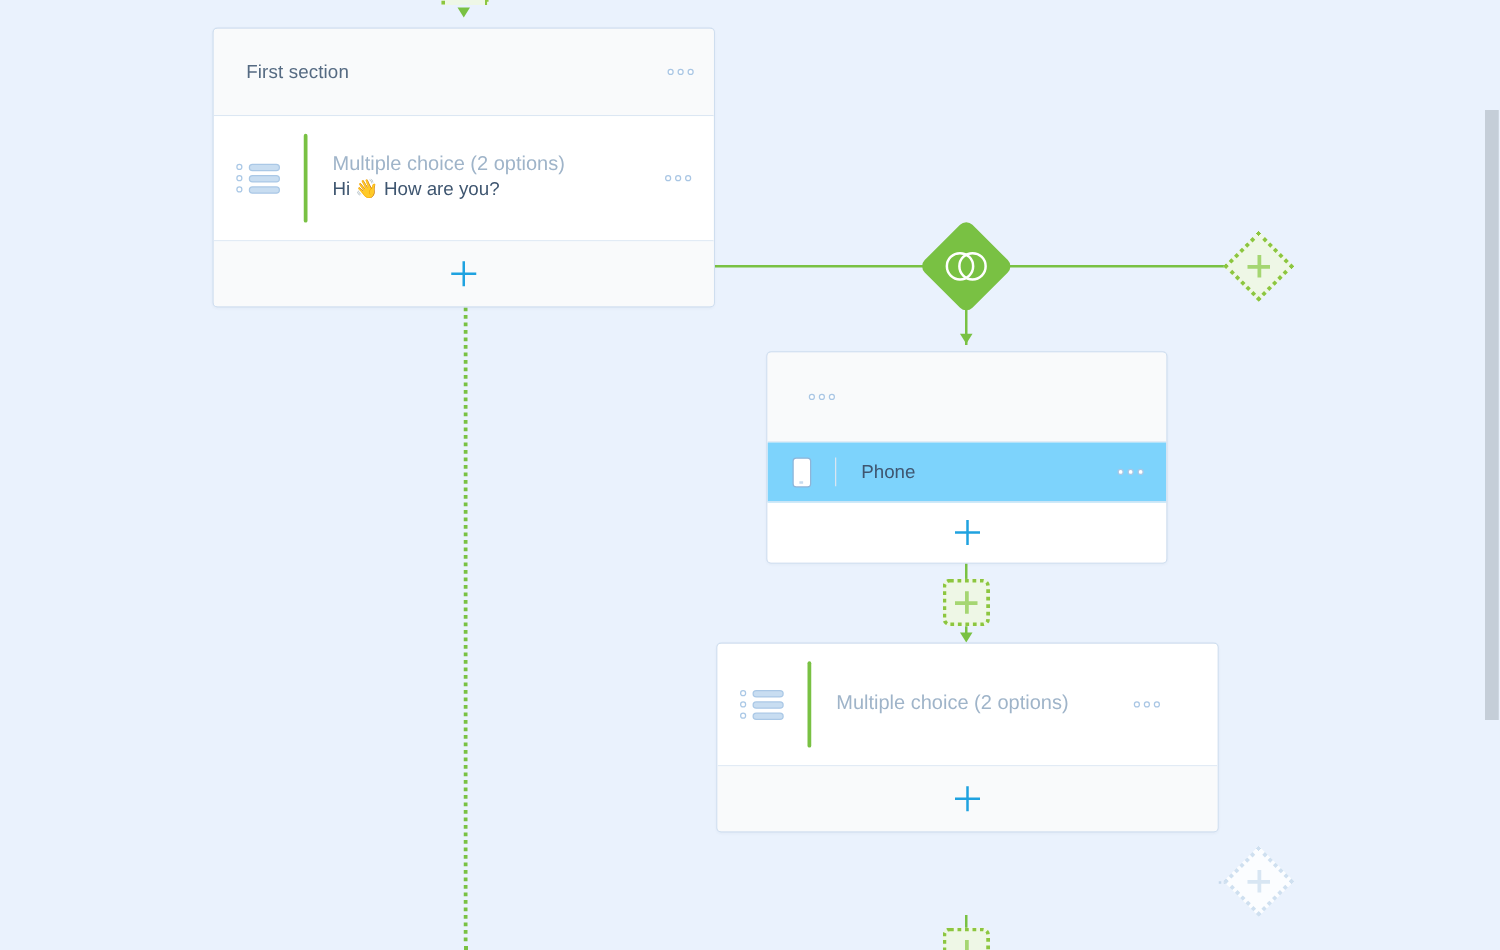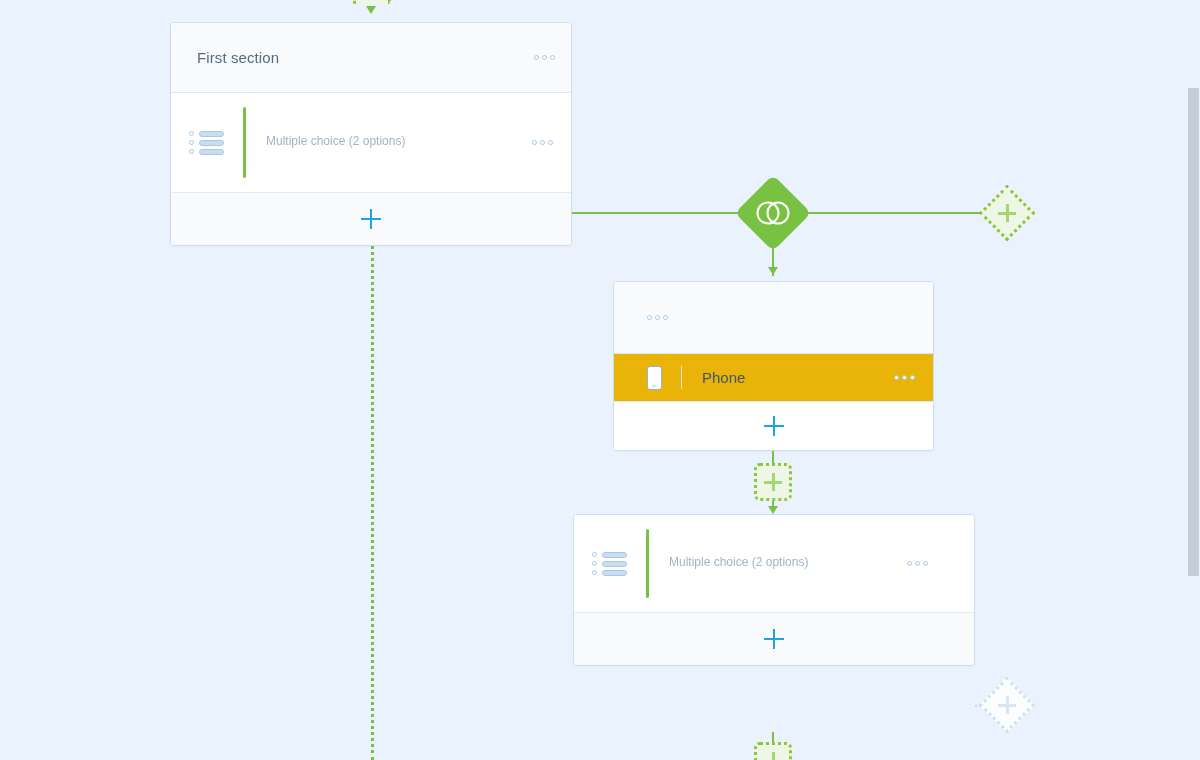--- a/index.html
+++ b/index.html
@@ -57,21 +57,21 @@
   }
 
   
   .row {
     display: flex;
     align-items: center;
     background: #fff;
     border-bottom: 1px solid #e2ebf5;
     position: relative;
   }
-  .row.shaded { background: #eab308; padding-left: 13px; }
+  .row.shaded { background: #7dd3fc; }
   .row-icon {
     flex: none;
     width: 72px;
     display: flex;
     align-items: center;
     justify-content: center;
   }
   .accent {
     flex: none;
     width: 3px;
@@ -86,21 +86,21 @@
     background: #d9e5f1;
     align-self: stretch;
     margin: 12px 0;
   }
   .row-body {
     flex: 1;
     padding: 10px 6px 10px 20px;
     min-width: 0;
   }
   .row-sub {
-    font-size: 12px;
+    font-size: 16px;
     color: #9fb4c9;
     line-height: 17px;
     margin-bottom: 2px;
   }
   .row-main {
     font-size: 15px;
     color: #3f5670;
     line-height: 20px;
   }
   .row-plain {
@@ -291,20 +291,21 @@
             </div>
           <div class="lrow" style="top:19px;">
               <div class="bullet"></div>
               <div class="bar" style="width:25px;"></div>
             </div>
         </div>
       </div>
       <div class="accent"></div>
       <div class="row-body">
         <div class="row-sub">Multiple choice (2 options)</div>
+        <div class="row-main">Hi 👋 How are you?</div>
       </div>
       <div class="dots">
         <i></i>
           <i></i>
           <i></i>
       </div>
     </div>
 
     <div class="card-add" style="height:52px;">
       <div class="plus-blue"></div>

